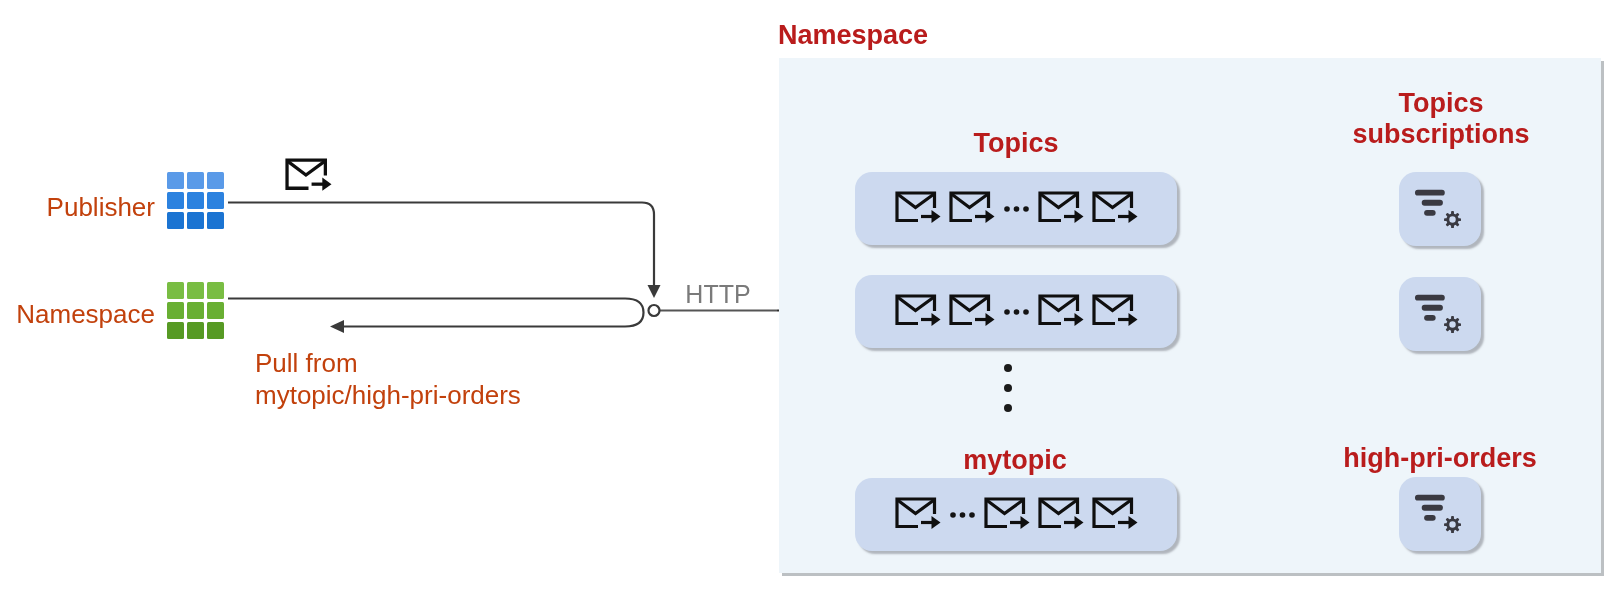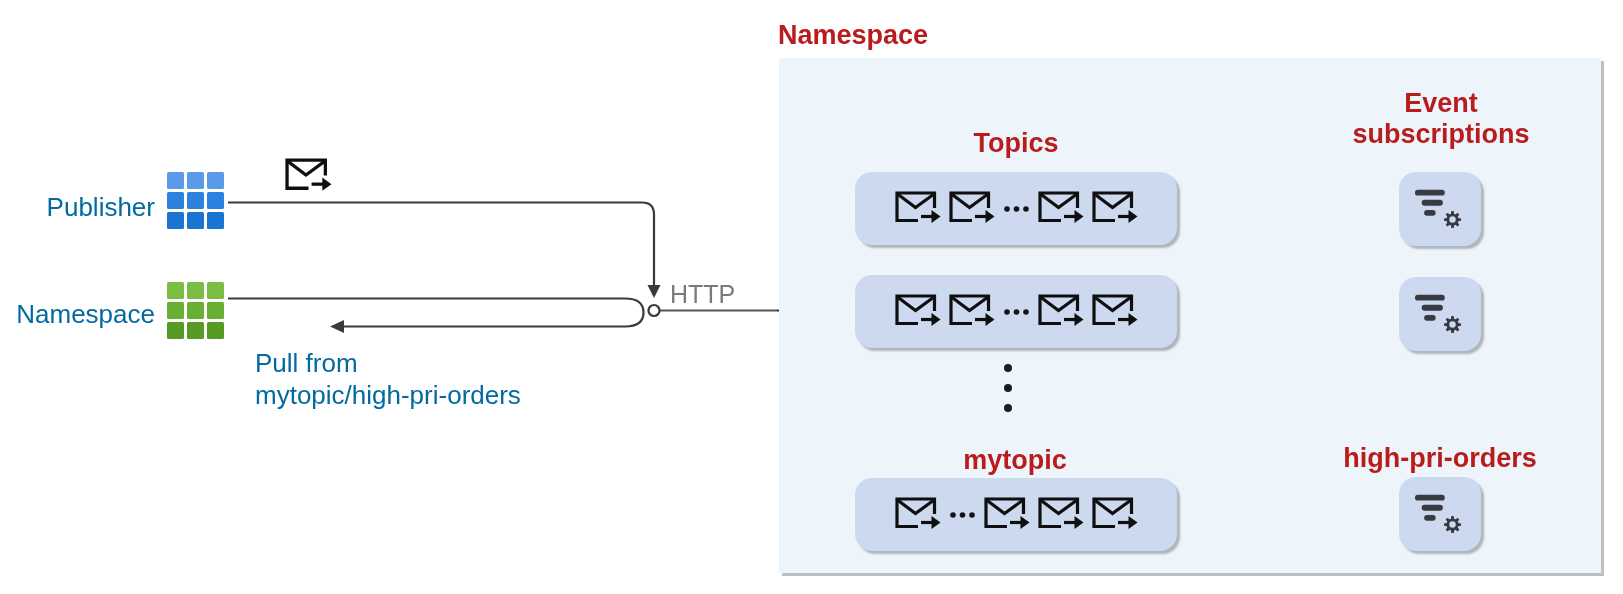--- a/index.html
+++ b/index.html
@@ -1,21 +1,21 @@
 <!DOCTYPE html>
 <html><head>
 <meta charset="utf-8">
 <style>
   html,body{margin:0;padding:0}
   body{
     width:1623px;height:594px;position:relative;background:#ffffff;
     font-family:"Liberation Sans",sans-serif;color:#2d2d2d;overflow:hidden;
   }
   .abs{position:absolute}
-  .lbl{font-size:26px;color:#0369a1;white-space:nowrap;line-height:30px}
+  .lbl{font-size:26px;color:#c2410c;white-space:nowrap;line-height:30px}
   .lbl.right{text-align:right}
   .hdr{font-weight:bold;font-size:27px;color:#b91c1c;text-align:center;line-height:31px}
   .nowrap{white-space:nowrap}
   #namespace-panel{
     left:779px;top:58px;width:822px;height:515px;
     background:#eef5fa;box-shadow:3px 3px 0 #bcc0c3;
   }
   .topic-box{
     left:855px;width:322px;height:73px;background:#ccd9ef;border-radius:17px;
     box-shadow:3px 3px 2px rgba(125,130,138,.55);
@@ -23,21 +23,21 @@
   }
   .sub-box{
     left:1399px;width:82px;height:74px;background:#ccd9ef;border-radius:17px;
     box-shadow:3px 3px 2px rgba(125,130,138,.55);
     display:flex;align-items:center;justify-content:center;
   }
   .env{width:46px;height:36px;display:block}
   .rowdots{width:27px;height:10px;display:block;fill:#141414}
   #vdots{left:1004px;top:364px;display:flex;flex-direction:column;gap:12px}
   #vdots span{width:8px;height:8px;border-radius:50%;background:#1b1b1b;display:block}
-  #http-label{left:670px;top:280px;width:96px;font-size:25px;color:#7a7a7a}
+  #http-label{left:670px;top:280px;width:96px;text-align:center;font-size:25px;color:#7a7a7a}
   #overlay{left:0;top:0;pointer-events:none}
   #pull-line2{font-weight:normal}
 </style>
 </head>
 <body>
 
 <svg width="0" height="0" style="position:absolute" aria-hidden="true">
   <defs>
     <symbol id="env" viewBox="0 0 46 36">
       <path d="M39.5 17 V2 H2 V29.5 H23" fill="none" stroke="#0f0f0f" stroke-width="3.2"></path>
@@ -116,21 +116,21 @@
 
 <div id="http-label" class="abs">HTTP</div>
 
 <div class="abs lbl" style="left:255px;top:348px" id="pull-line1">Pull from</div>
 <div class="abs lbl" style="left:255px;top:380px" id="pull-line2">mytopic/high-pri-orders</div>
 
 <div class="abs hdr nowrap" style="left:778px;top:20px;text-align:left">Namespace</div>
 <div id="namespace-panel" class="abs"></div>
 
 <div class="abs hdr nowrap" style="left:916px;top:128px;width:200px">Topics</div>
-<div class="abs hdr" style="left:1341px;top:88px;width:200px">Event subscriptions</div>
+<div class="abs hdr" style="left:1341px;top:88px;width:200px">Topics subscriptions</div>
 
 <div class="abs topic-box" style="top:172px">
     <svg class="env" viewBox="0 0 46 36">
       <use href="#env"></use>
     </svg>
     <svg class="env" viewBox="0 0 46 36">
       <use href="#env"></use>
     </svg>
     <svg class="rowdots" viewBox="0 0 27 10">
       <circle cx="4" cy="5" r="2.8"></circle>

